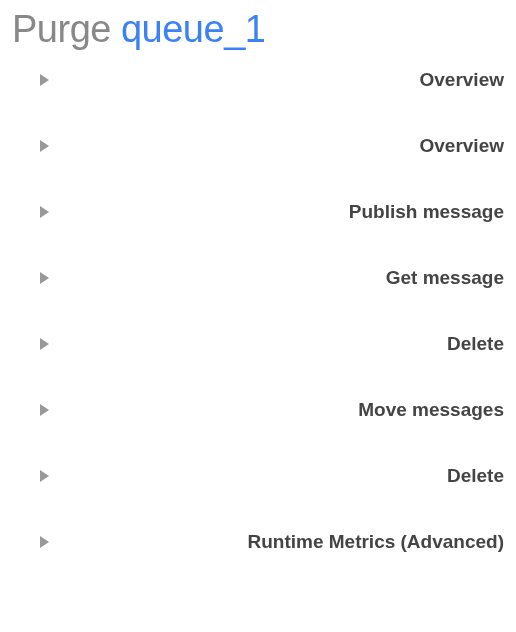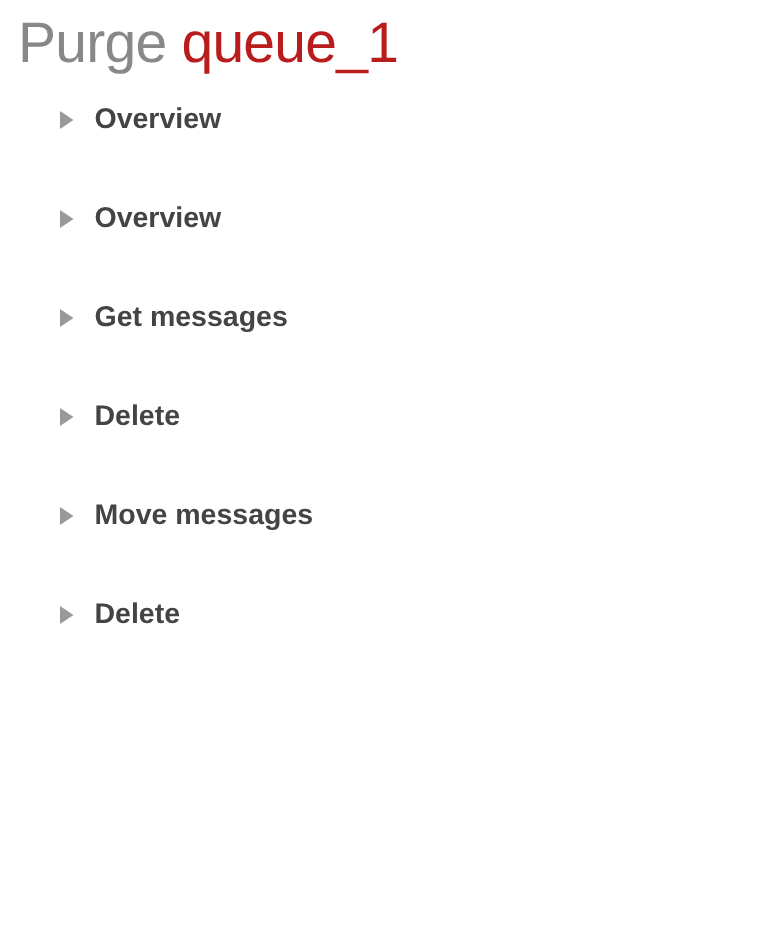--- a/index.html
+++ b/index.html
@@ -15,31 +15,32 @@
       padding: 8px 12px;
     }
     .page-title {
       font-size: 38px;
       font-weight: 300;
       color: #888888;
       margin-bottom: 18px;
       letter-spacing: -0.5px;
     }
     .page-title .queue-name {
-      color: #b91c1c;
+      color: #3b82f6;
       font-weight: 400;
     }
     .sections {
       padding-left: 28px;
     }
     .section-item {
       display: flex;
       align-items: center;
       margin-bottom: 44px;
       cursor: pointer;
+      justify-content: space-between;
     }
     .triangle-icon {
       display: inline-block;
       width: 0;
       height: 0;
       border-top: 6px solid transparent;
       border-bottom: 6px solid transparent;
       border-left: 9px solid #999999;
       margin-right: 14px;
       flex-shrink: 0;
@@ -63,35 +64,43 @@
   <div class="section-item">
     <span class="triangle-icon"></span>
     <span class="section-label">Overview</span>
   </div>
 
   <div class="section-item">
     <span class="triangle-icon"></span>
     <span class="section-label">Overview</span>
   </div>
 
+  <div class="section-item">
+    <span class="triangle-icon"></span>
+    <span class="section-label">Publish message</span>
+  </div>
 
   <div class="section-item">
     <span class="triangle-icon"></span>
-    <span class="section-label">Get messages</span>
+    <span class="section-label">Get message</span>
   </div>
 
   <div class="section-item">
     <span class="triangle-icon"></span>
     <span class="section-label">Delete</span>
   </div>
 
   <div class="section-item">
     <span class="triangle-icon"></span>
     <span class="section-label">Move messages</span>
   </div>
 
   <div class="section-item">
     <span class="triangle-icon"></span>
     <span class="section-label">Delete</span>
   </div>
 
+  <div class="section-item">
+    <span class="triangle-icon"></span>
+    <span class="section-label">Runtime Metrics (Advanced)</span>
+  </div>
 
 </div>
 
 </body></html>

